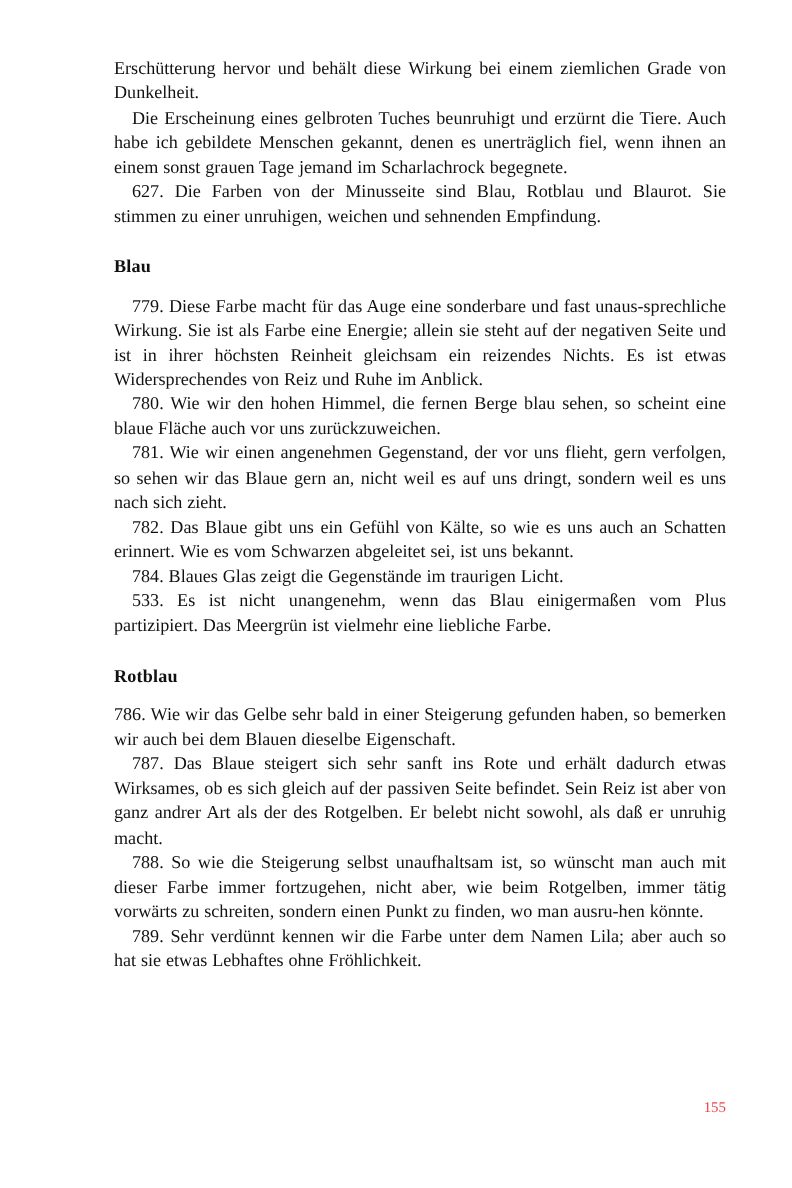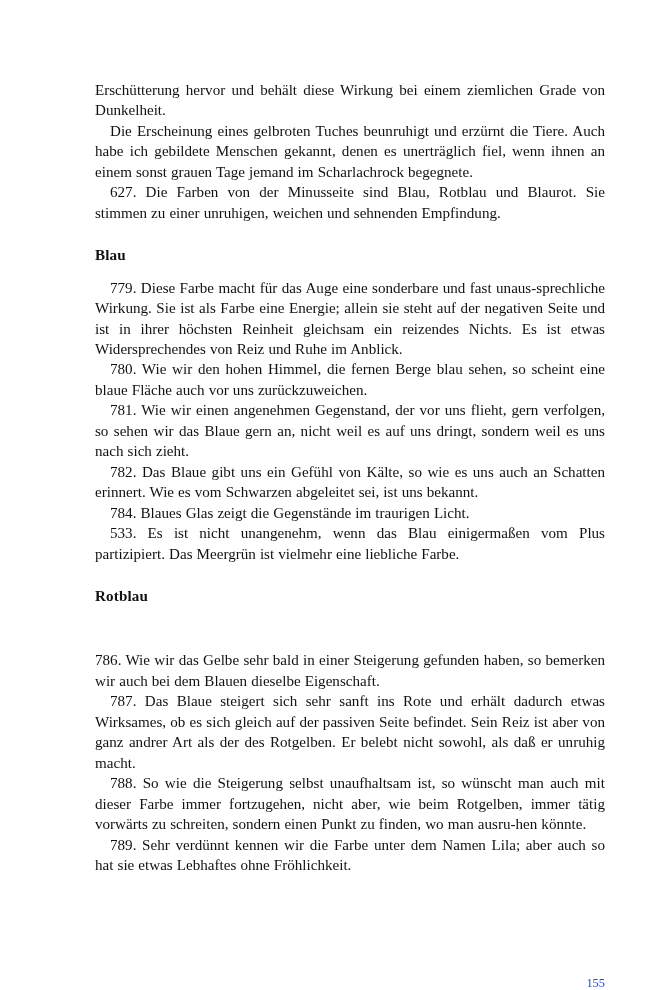--- a/index.html
+++ b/index.html
@@ -31,44 +31,43 @@
     line-height: 20.45px;
     text-align: justify;
     text-justify: inter-word;
     text-indent: 15px;
     hyphens: none;
     -webkit-hyphens: none;
     word-spacing: 0.02em;
   }
   p.para.no-indent {
     text-indent: 0;
-    margin-top: 32px;
   }
   p.para.last-line-left {
     text-align-last: left;
   }
   h2.section-heading {
     margin: 0;
     font-size: 15.1px;
     line-height: 20.45px;
     font-weight: bold;
     text-align: left;
     padding-top: 22px;
     padding-bottom: 12px;
     letter-spacing: 0.01em;
   }
   .folio {
     position: absolute;
     right: 55px;
-    top: 976px;
+    top: 916px;
     width: 60px;
     text-align: right;
     font-size: 12.4px;
     line-height: 14px;
-    color: #1d4ed8;
+    color: #ef4444;
   }
 </style>
 </head>
 <body>
 
 <div id="page">
 
   <div id="text-column">
       <p class="para no-indent">Erschütterung hervor und behält diese Wirkung bei einem ziemlichen Grade von Dunkelheit.</p>
       <p class="para">Die Erscheinung eines gelbroten Tuches beunruhigt und erzürnt die Tiere. Auch habe ich gebildete Menschen gekannt, denen es unerträglich fiel, wenn ihnen an einem sonst grauen Tage jemand im Scharlachrock begegnete.</p>

